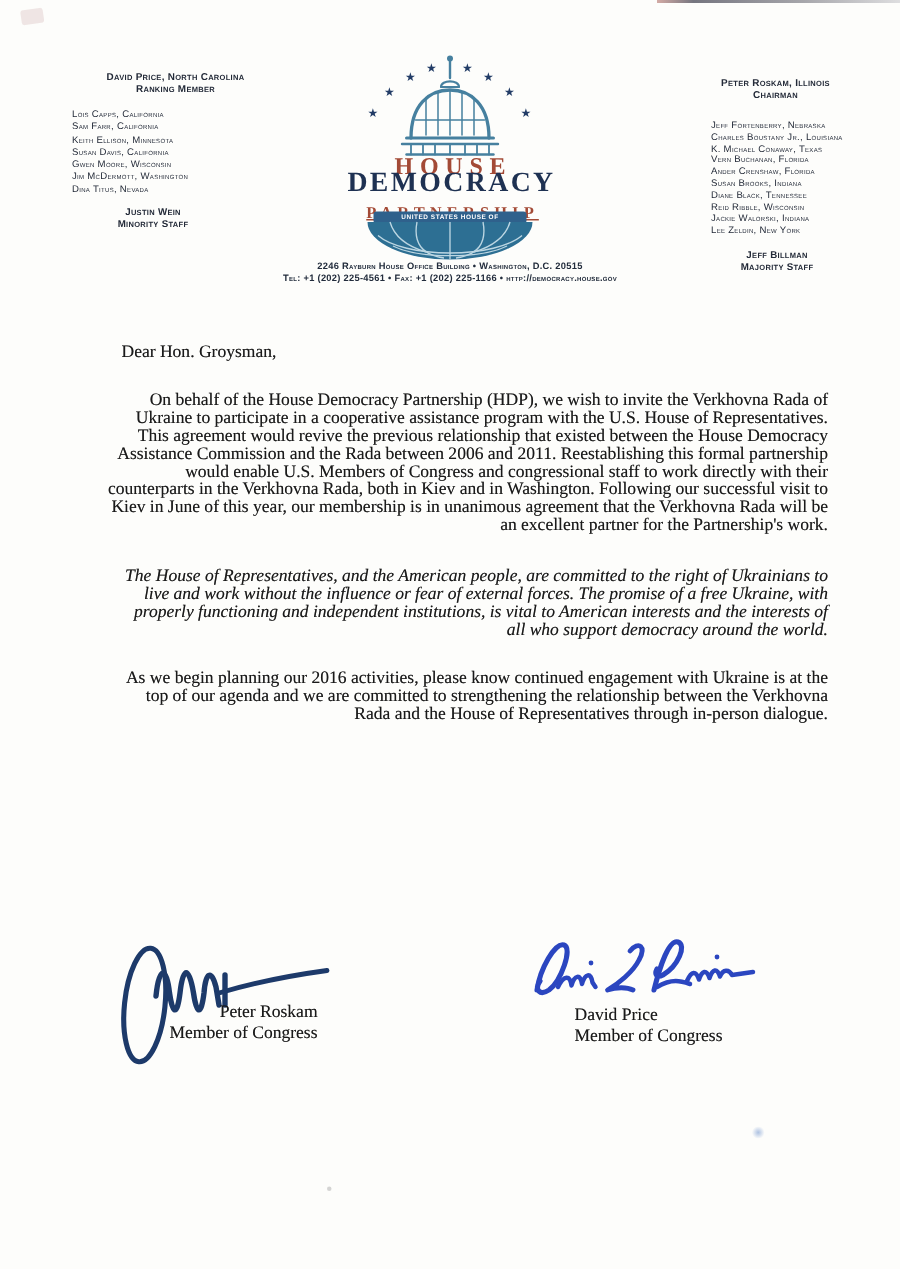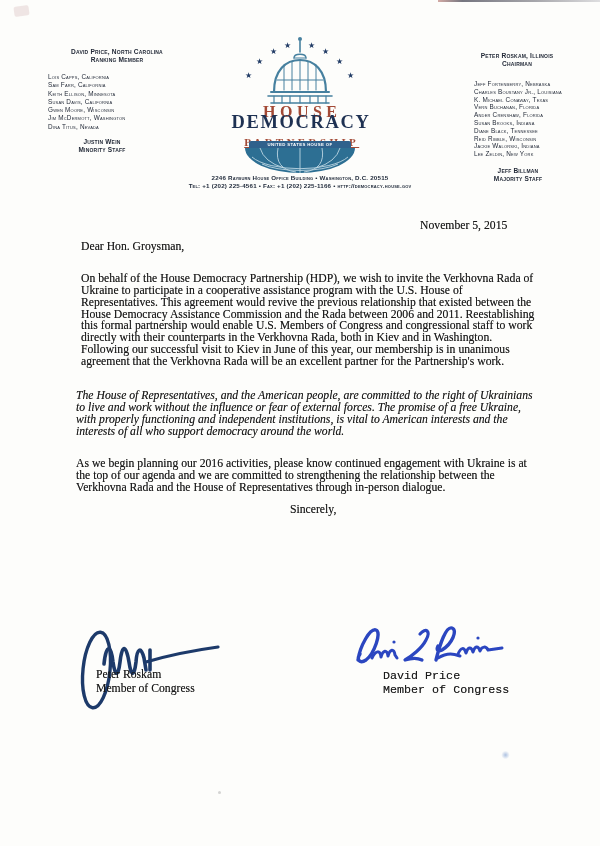--- a/index.html
+++ b/index.html
@@ -55,30 +55,30 @@
   
   .letter{
     position:absolute;left:70px;top:220px;width:482px;
     font-size:11.7px;line-height:11.9px;
     color:#1a1a1a;
     text-shadow:0 0 .35px rgba(20,20,20,.55);
   }
   .date-line{padding-left:350px;white-space:nowrap;}
   .recipient{margin-top:13px;margin-left:11px;line-height:13px;}
   .salutation{margin-top:9px;margin-left:11px;}
-  .letter p{margin:11px;}
+  .letter p{margin:0;text-align:right;}
   .p1{margin-top:20px !important;}
   .p2{margin-top:22px !important;margin-left:6px !important;font-style:italic;}
   .p3{margin-top:20px !important;margin-left:6px !important;font-family:Liberation Serif, serif;}
   .p4{margin-top:18px !important;margin-left:6px !important;}
   .closing{margin-top:11px;margin-left:220px;}
   
   .sig-block{position:absolute;line-height:13.5px;font-size:11.7px;color:#1a1a1a;text-shadow:0 0 .35px rgba(20,20,20,.55);}
-  #sig-block-left{left:96px;top:668px;}
-  #sig-block-right{left:383px;top:670px;font-family:Liberation Mono, monospace;}
+  #sig-block-left{left:113px;top:668px;text-align:right;}
+  #sig-block-right{left:383px;top:670px;}
   .sig-svg{position:absolute;}
   #roskam-sig{left:78px;top:616px;}
   #price-sig{left:350px;top:620px;}
   
   .scan-topline{
     position:absolute;top:0;left:438px;width:162px;height:2px;
     background:linear-gradient(90deg, rgba(160,70,60,.45), rgba(60,60,75,.7) 15%, rgba(95,95,105,.55) 60%, rgba(150,150,160,.3));
   }
   .scan-mark-tl{
     position:absolute;left:14px;top:6px;width:15px;height:10px;
@@ -185,26 +185,24 @@
       </g>
     </svg>
   </div>
 
   <div class="address">
     <span>2246 Rayburn House Office Building  •  Washington, D.C. 20515</span><br>
     <span>Tel: +1 (202) 225-4561 • Fax: +1 (202) 225-1166 • http://democracy.house.gov</span>
   </div>
 
   <div class="letter">
-    <div class="date-line">November 5, 2015</div>
     <div class="salutation">Dear Hon. Groysman,</div>
     <p class="p1">On behalf of the House Democracy Partnership (HDP), we wish to invite the Verkhovna Rada of Ukraine to participate in a cooperative assistance program with the U.S. House of Representatives.  This agreement would revive the previous relationship that existed between the House Democracy Assistance Commission and the Rada between 2006 and 2011.  Reestablishing this formal partnership would enable U.S. Members of Congress and congressional staff to work directly with their counterparts in the Verkhovna Rada, both in Kiev and in Washington.  Following our successful visit to Kiev in June of this year, our membership is in unanimous agreement that the Verkhovna Rada will be an excellent partner for the Partnership's work.</p>
     <p class="p2">The House of Representatives, and the American people, are committed to the right of Ukrainians to live and work without the influence or fear of external forces. The promise of a free Ukraine, with properly functioning and independent institutions, is vital to American interests and the interests of all who support democracy around the world.</p>
     <p class="p3">As we begin planning our 2016 activities, please know continued engagement with Ukraine is at the top of our agenda and we are committed to strengthening the relationship between the Verkhovna Rada and the House of Representatives through in-person dialogue.</p>
-    <div class="closing">Sincerely,</div>
   </div>
 
   <svg class="sig-svg" id="roskam-sig" width="150" height="100" viewBox="0 0 150 100">
     <g stroke="#1d3a6a" fill="none" stroke-linecap="round" stroke-linejoin="round">
       <ellipse cx="18.5" cy="54" rx="13.5" ry="38" stroke-width="3.4" transform="rotate(6 18.5 54)"></ellipse>
       <path d="M26,48 C28,28 33,28 35,46 C37,60 40,62 42,46 C44,28 48,28 51,46 C53,60 56,62 58,46 C59,32 63,30 66,42 L68,54" stroke-width="3.6"></path>
       <path d="M72,34 L72,54" stroke-width="3.6"></path>
       <path d="M68,46 C95,38 118,34 140,31" stroke-width="3.2"></path>
     </g>
   </svg>

